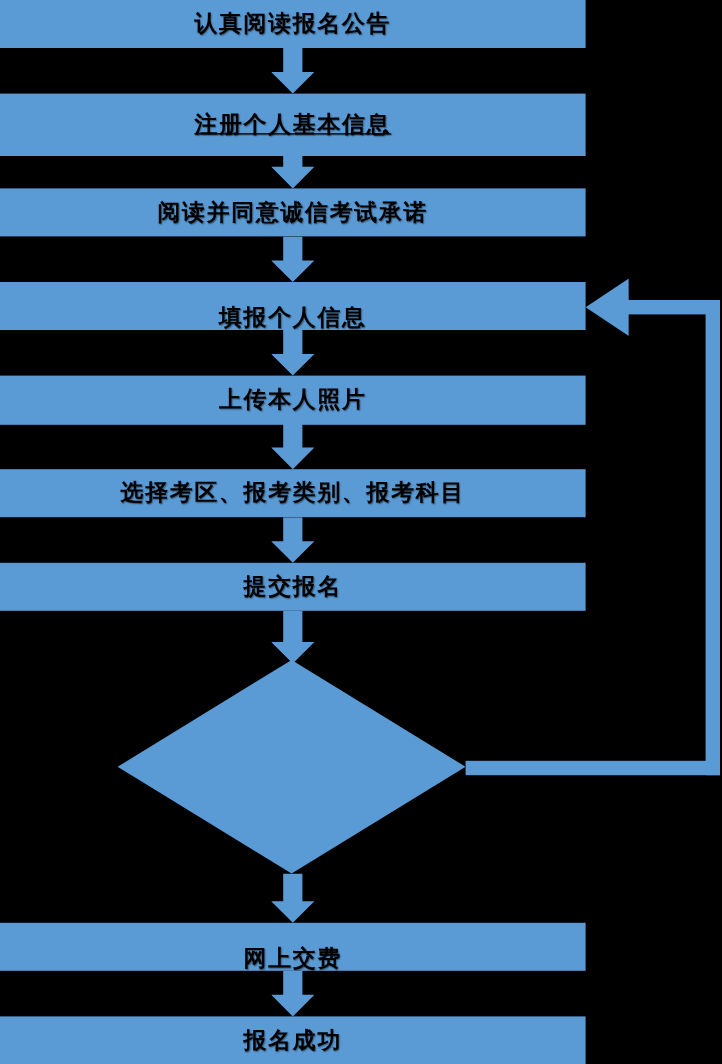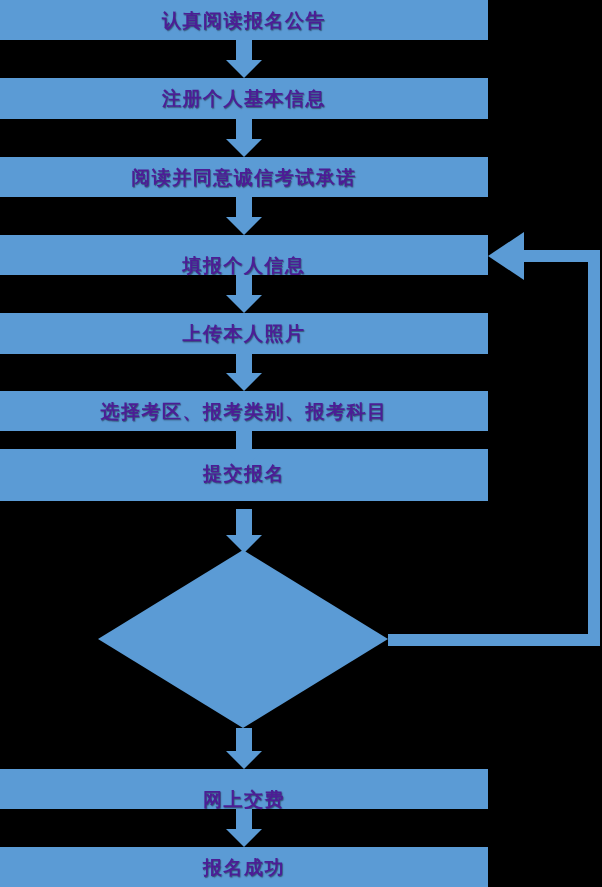--- a/index.html
+++ b/index.html
@@ -20,21 +20,21 @@
     position: absolute;
     left: 0;
     width: 488px;
     box-sizing: border-box;
     background: #5B9BD5;
     display: flex;
     align-items: center;
     justify-content: center;
   }
   .proc-label {
-    color: #4c1d95;
+    color: #000000;
     font-size: 19px;
     font-weight: 600;
     letter-spacing: 1.5px;
     line-height: 1;
     text-shadow: 0.8px 0.8px 1.2px rgba(0,0,0,0.45);
     white-space: nowrap;
   }
   .decision {
     position: absolute;
     display: flex;
@@ -70,41 +70,41 @@
 </style>
 </head>
 <body>
 
 <div id="canvas">
 
   <div class="proc-box" style="top:0px;height:40px;">
     <span class="proc-label">认真阅读报名公告</span>
   </div>
 
-  <div class="proc-box" style="top:78px;height:41px;">
+  <div class="proc-box" style="top:78px;height:52px;text-decoration:underline;">
     <span class="proc-label">注册个人基本信息</span>
   </div>
 
   <div class="proc-box" style="top:157px;height:40px;">
     <span class="proc-label">阅读并同意诚信考试承诺</span>
   </div>
 
   <div class="proc-box" style="top:235px;height:40px;align-items:flex-end;">
     <span class="proc-label">填报个人信息</span>
   </div>
 
   <div class="proc-box" style="top:313px;height:41px;">
     <span class="proc-label">上传本人照片</span>
   </div>
 
   <div class="proc-box" style="top:391px;height:40px;">
     <span class="proc-label">选择考区、报考类别、报考科目</span>
   </div>
 
-  <div class="proc-box" style="top:449px;height:52px;font-family:Liberation Mono, monospace;">
+  <div class="proc-box" style="top:469px;height:40px;">
     <span class="proc-label">提交报名</span>
   </div>
 
   <div class="decision" style="left:98px;top:550px;width:290px;height:178px;">
     <svg width="290" height="178" viewBox="0 0 290 178">
       <polygon points="145,0 290,89 145,178 0,89" fill="#5B9BD5"></polygon>
     </svg>
   </div>
 
   <div class="proc-box" style="top:769px;height:40px;align-items:flex-end;">

